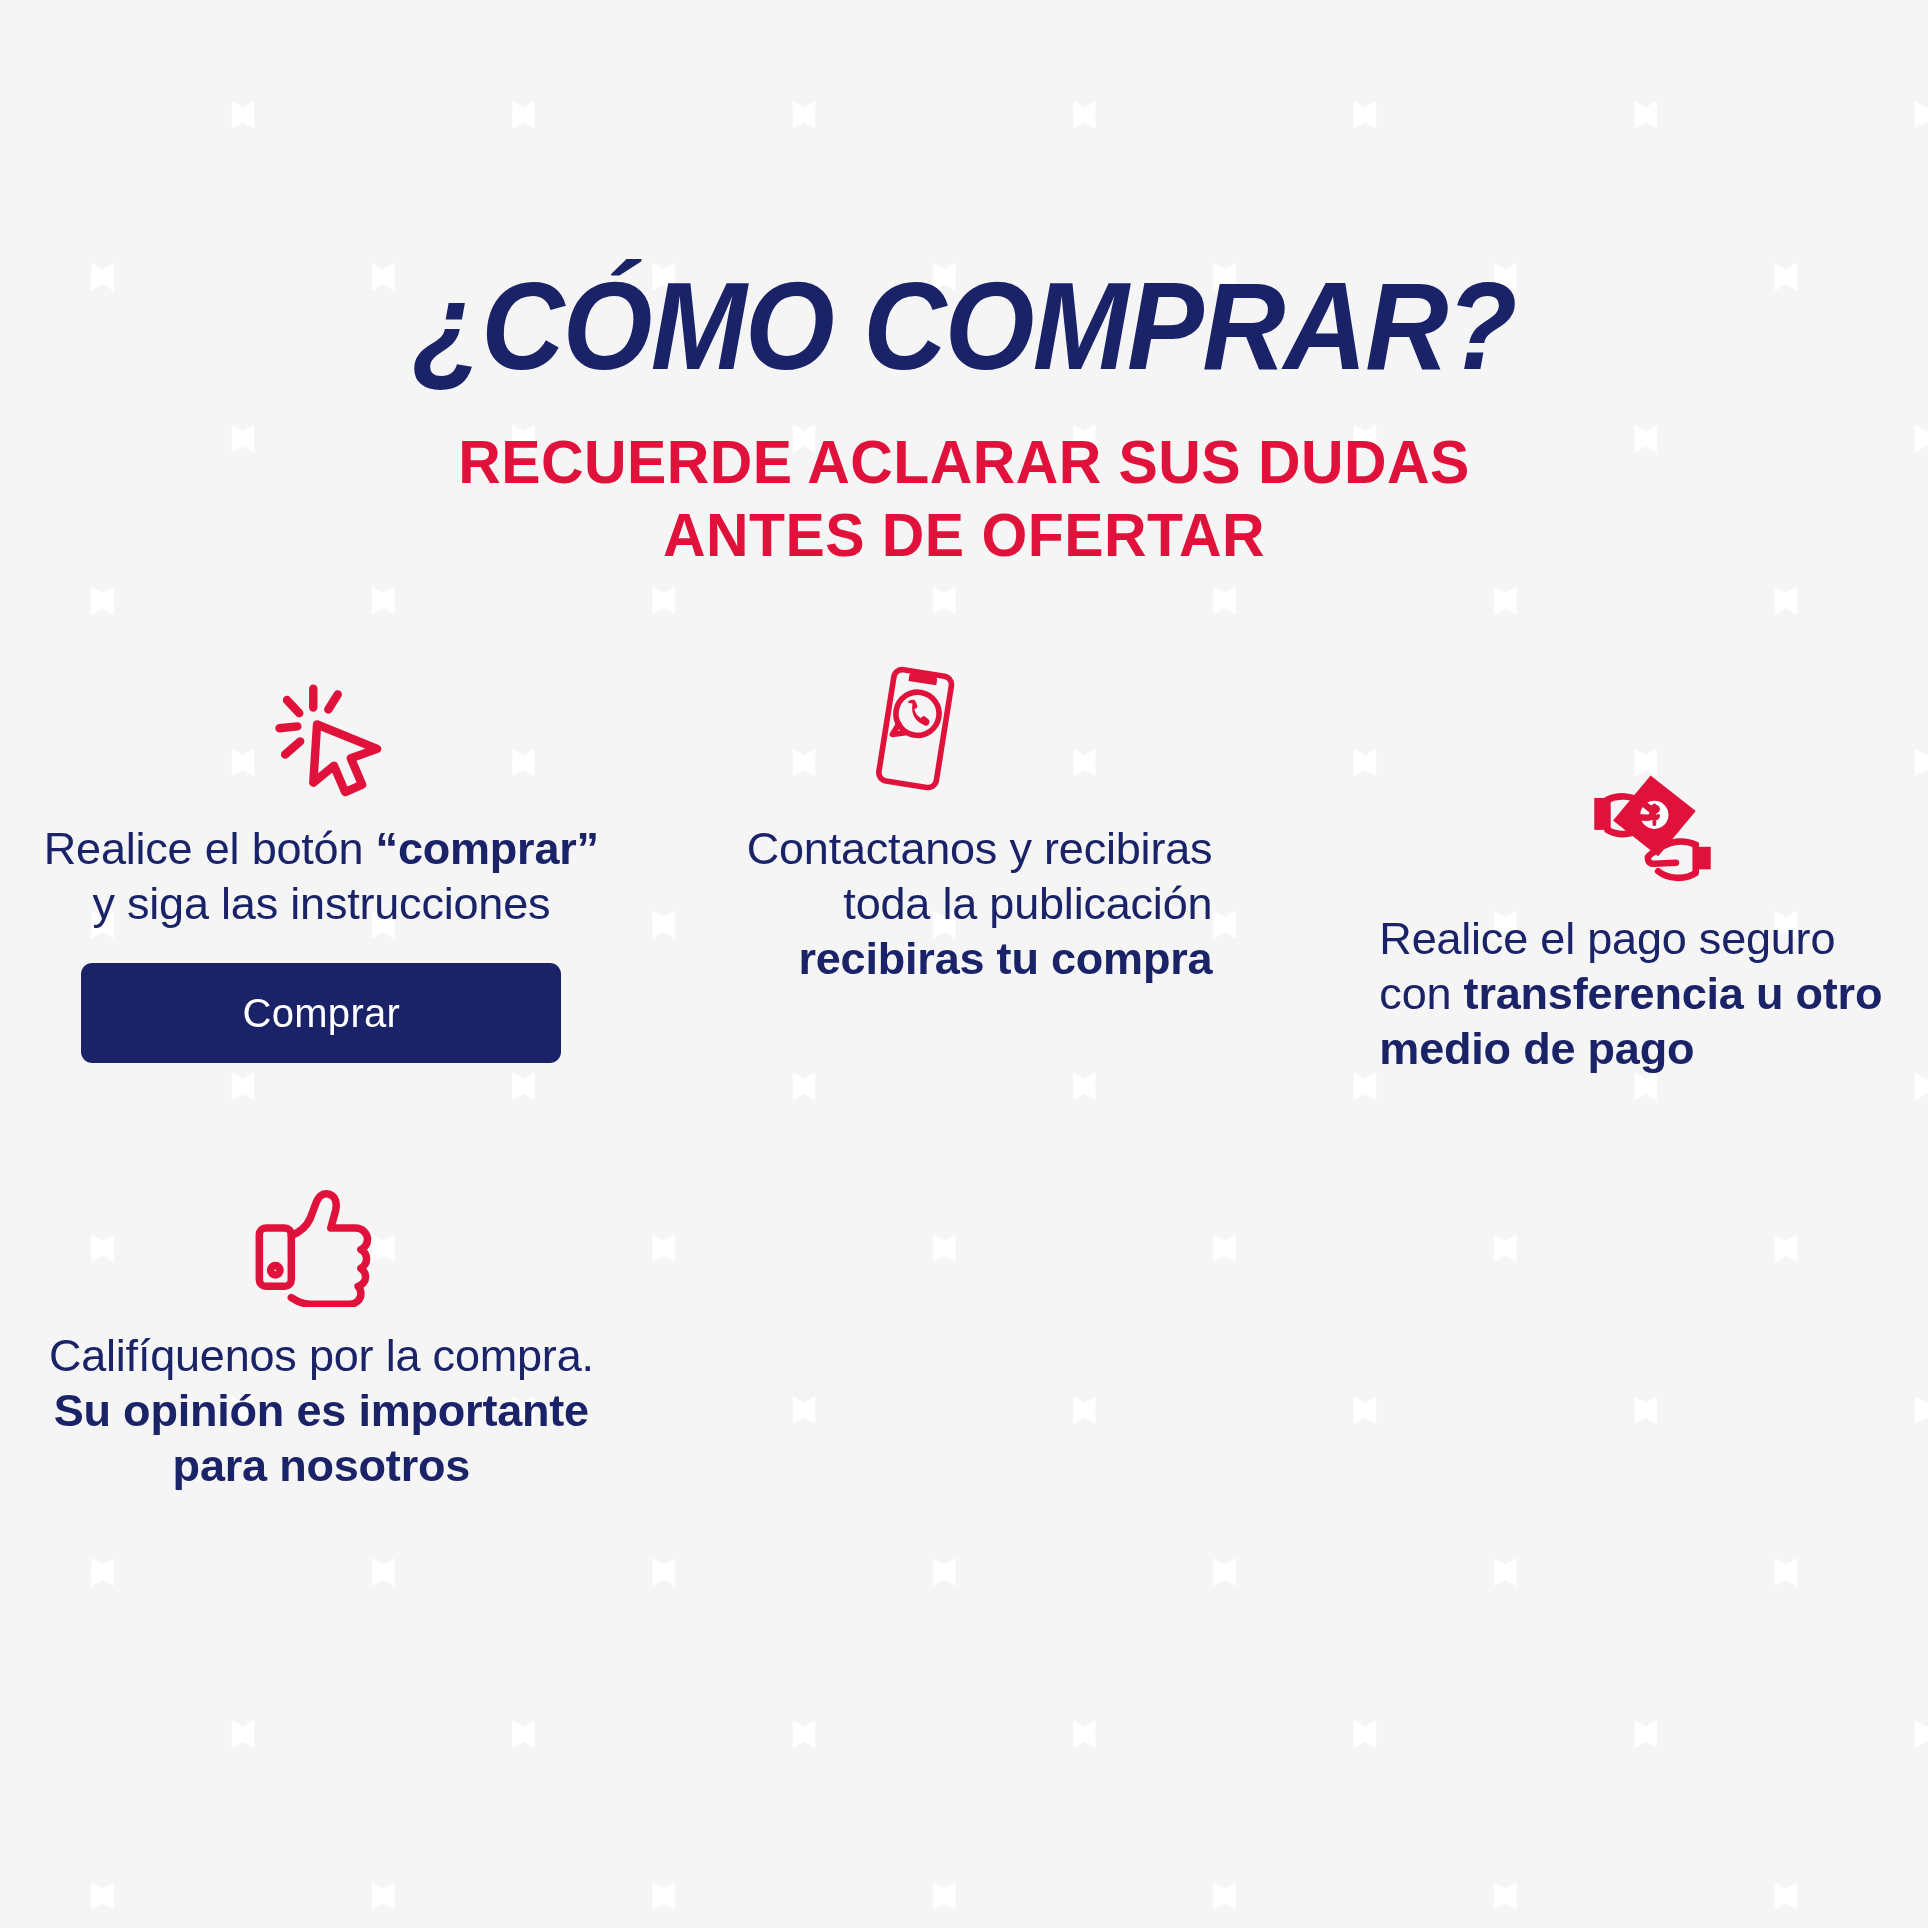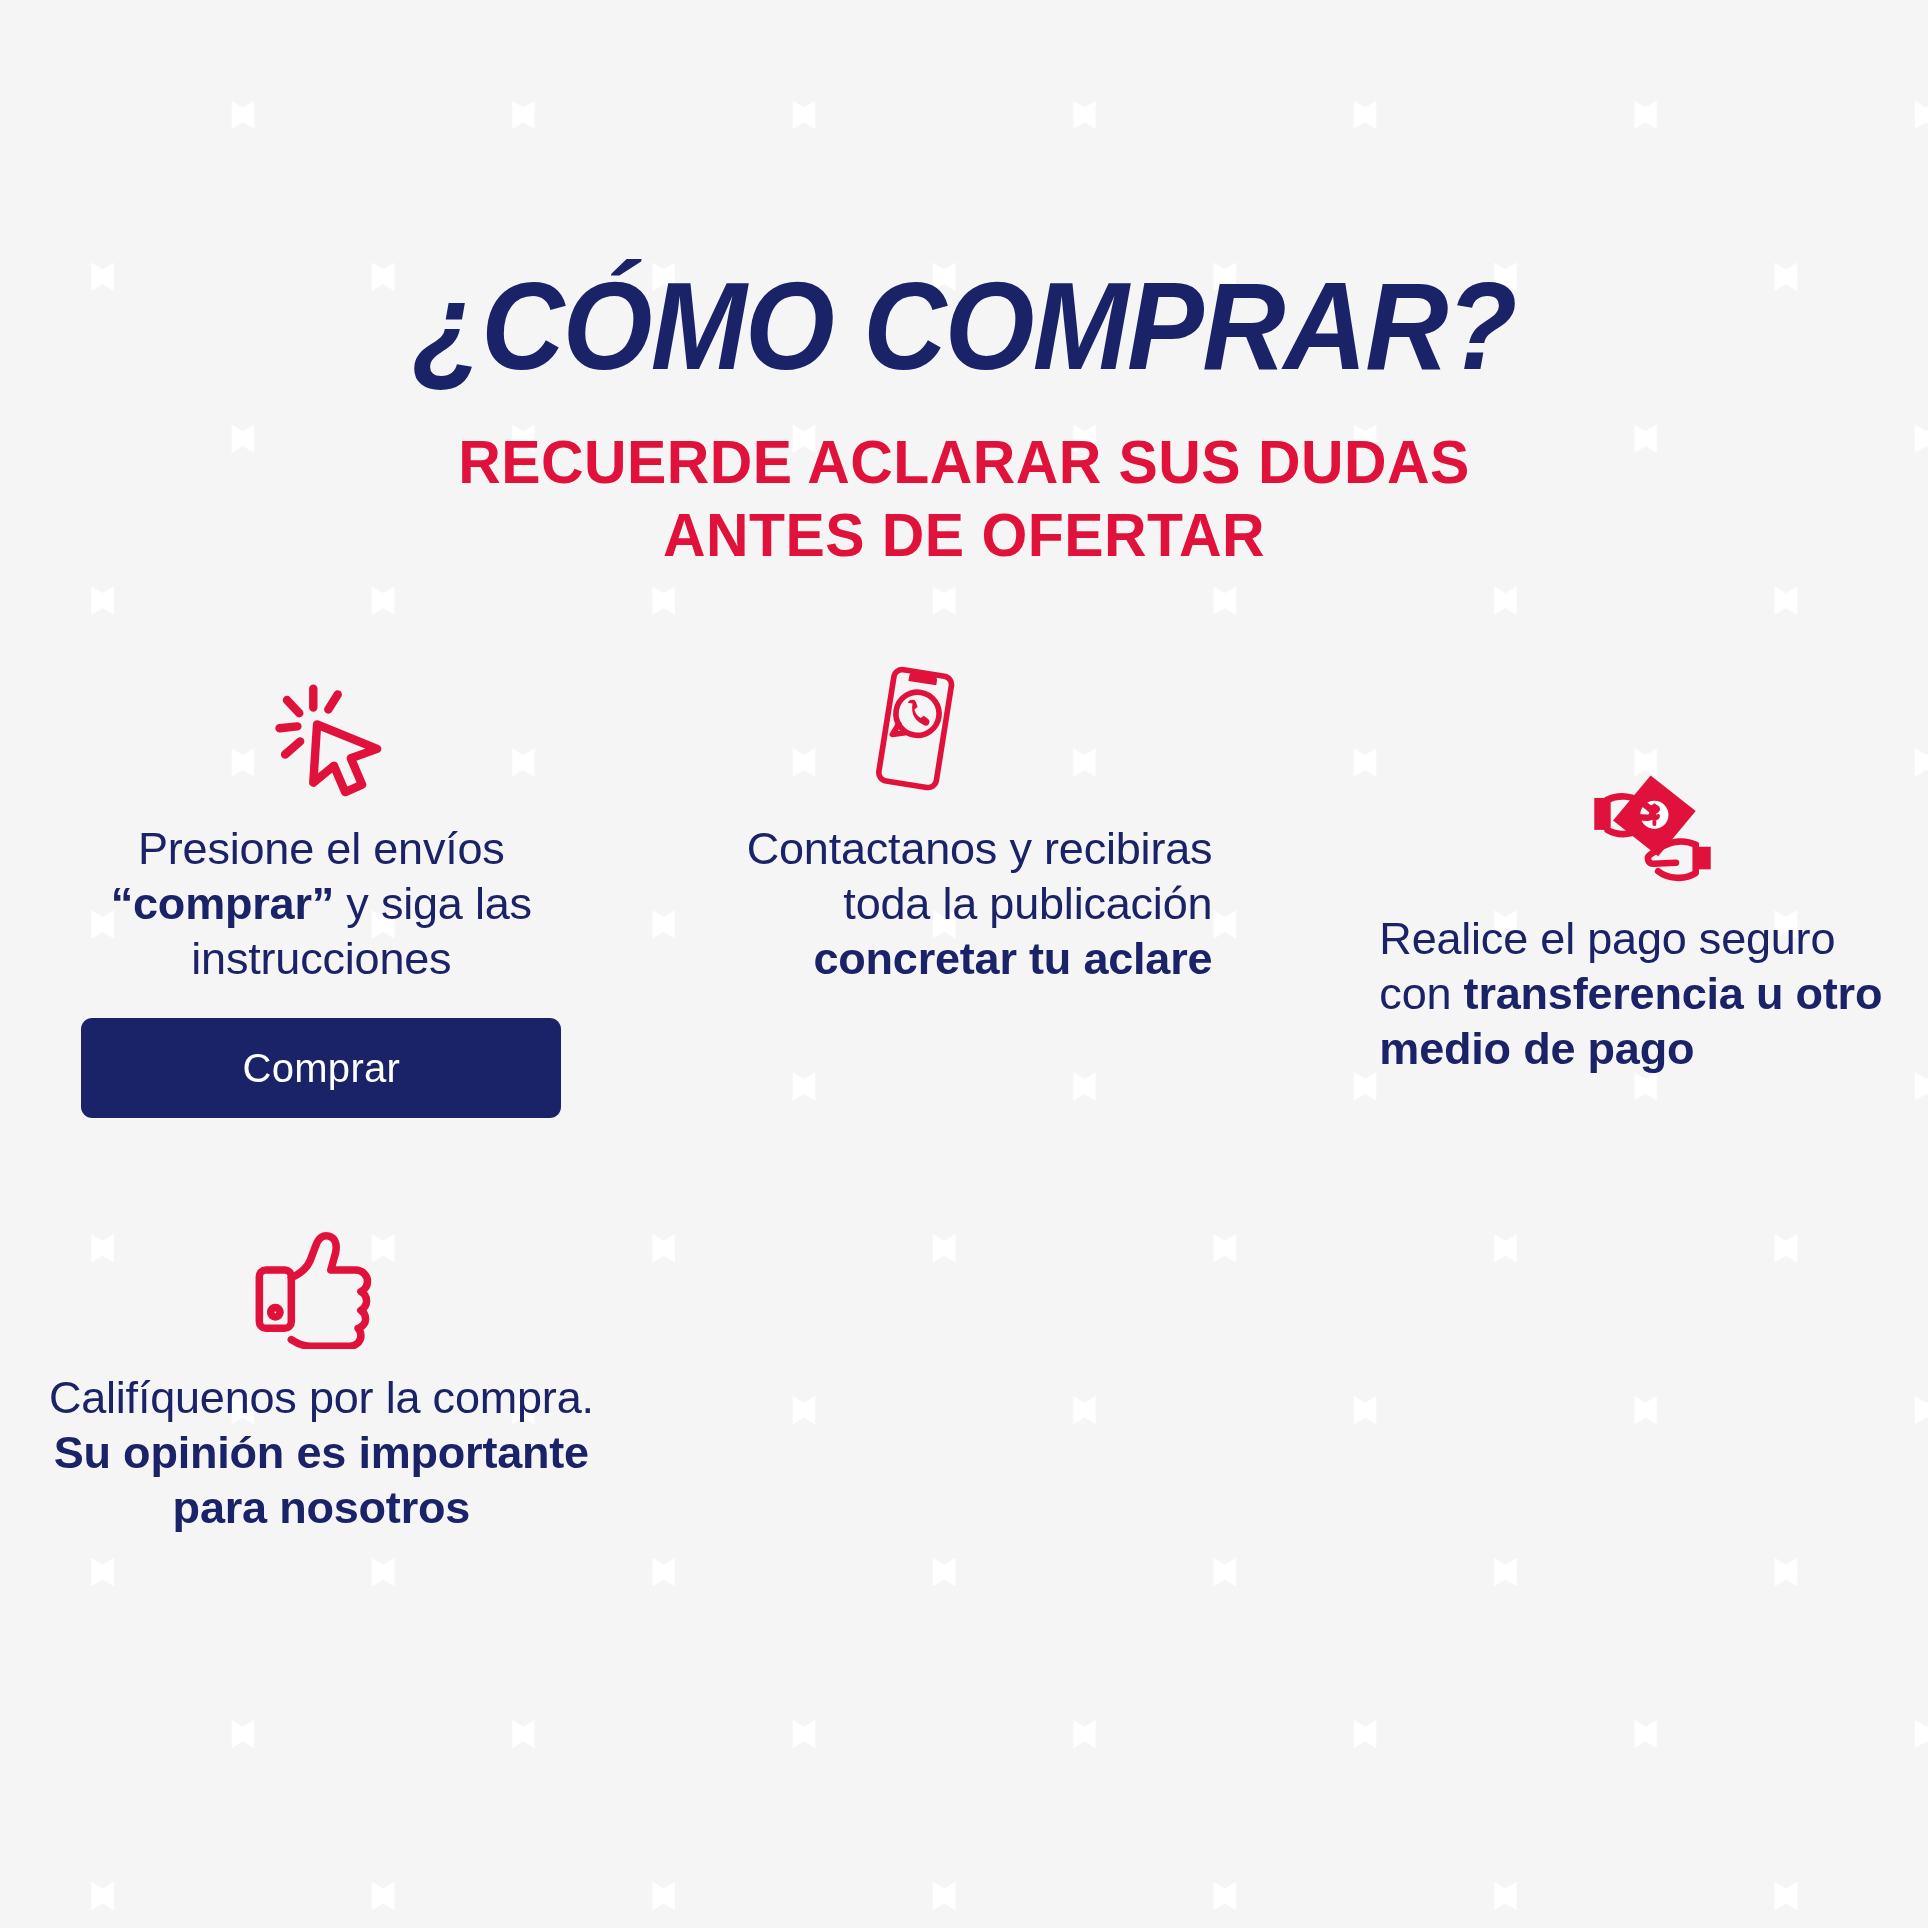--- a/index.html
+++ b/index.html
@@ -180,41 +180,41 @@
         <svg width="122" height="121" viewBox="0 0 130 128" fill="none" stroke="#e0123c" stroke-width="9" stroke-linecap="round" stroke-linejoin="round">
           <path d="M48 48 L112 74 L84 84 L96 112 L78 120 L66 92 L44 110 Z"></path>
           <line x1="44" y1="10" x2="44" y2="30"></line>
           <line x1="16" y1="22" x2="29" y2="36"></line>
           <line x1="70" y1="16" x2="60" y2="32"></line>
           <line x1="8" y1="52" x2="27" y2="50"></line>
           <line x1="14" y1="80" x2="30" y2="66"></line>
         </svg>
       </div>
       <p class="step-text">
-        <span>Presione el envíos </span><b>“comprar”</b><span> y siga las instrucciones</span>
+        <span>Realice el botón </span><b>“comprar”</b><span> y siga las instrucciones</span>
       </p>
       <div id="comprar-wrap">
         <button id="comprar-button">Comprar</button>
       </div>
     </div>
 
     <div class="step step-3">
       <div class="step-icon">
         <svg width="122" height="141" viewBox="0 0 130 150" fill="none" stroke="#e0123c" stroke-width="6" stroke-linecap="round" stroke-linejoin="round">
           <g transform="rotate(9 65 75)">
             <rect x="34" y="14" width="62" height="120" rx="9"></rect>
             <path d="M54 16 h22 a4 4 0 0 1 4 4 v5 h-30 v-5 a4 4 0 0 1 4 -4 z" fill="#e0123c" stroke="none"></path>
             <circle cx="65" cy="58" r="23"></circle>
             <path d="M47 72 l-5 12 13 -4"></path>
             <path d="M58 48 c0 12 6 18 16 21 3 1 5 -1 5 -4 0 -2 -1 -3 -3 -4 l-4 -2 -3 3 c-4 -2 -6 -4 -8 -8 l3 -3 -2 -4 c-1 -2 -2 -3 -4 -3 -3 0 -5 2 -5 4 z" fill="#e0123c" stroke="none"></path>
           </g>
         </svg>
       </div>
       <p class="step-text">
-        <span>Contactanos y recibiras toda la publicación </span><b>concretar tu aclare</b>
+        <span>Contactanos y recibiras toda la publicación </span><b>recibiras tu compra</b>
       </p>
     </div>
 
     <div class="step step-4 row2">
       <div class="step-icon">
         <svg width="151" height="124" viewBox="0 0 160 132" fill="none" stroke="#e0123c" stroke-width="7" stroke-linecap="round" stroke-linejoin="round">
           <polygon points="78,10 126,48 86,96 38,58" fill="#e0123c" stroke="none"></polygon>
           <circle cx="82" cy="52" r="15" fill="#ffffff" stroke="none"></circle>
           <path d="M82 42 v20 M78 46 c0 -4 8 -4 8 0 0 4 -8 3 -8 7 0 4 8 4 8 0" stroke="#e0123c" stroke-width="4" fill="none"></path>
           <path d="M18 34 h12 v34 h-12 z" fill="#e0123c" stroke="none"></path>

